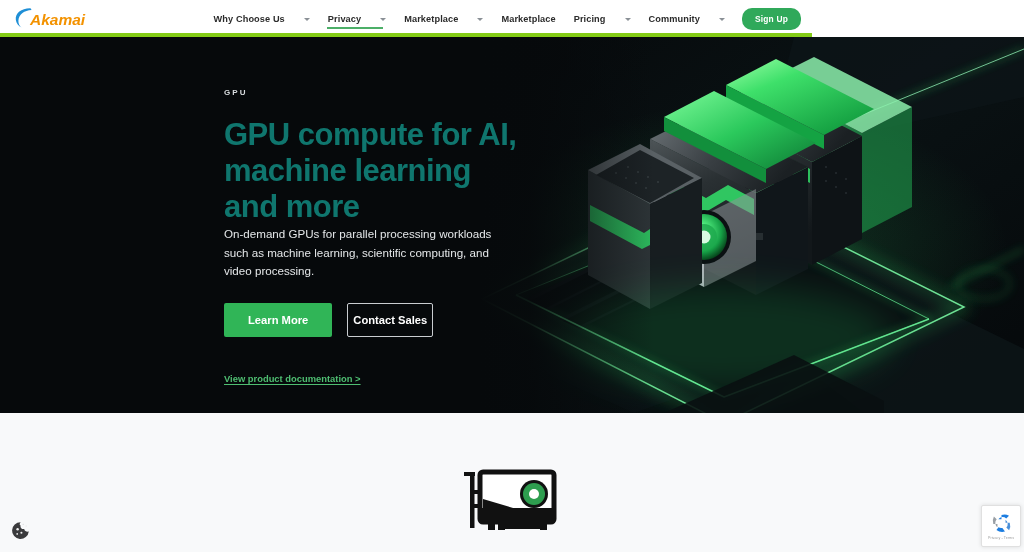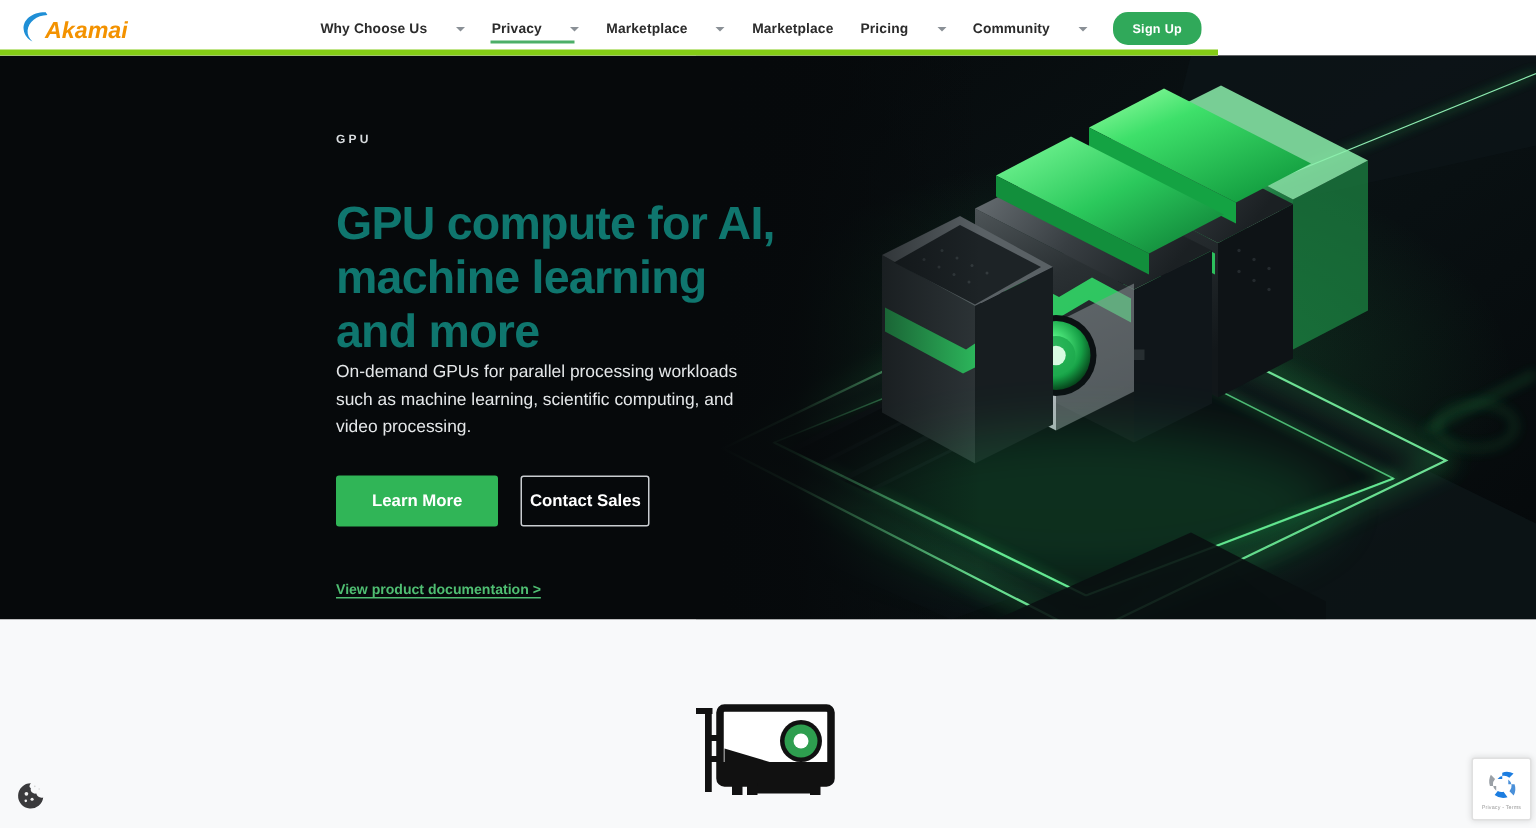--- a/index.html
+++ b/index.html
@@ -88,21 +88,21 @@
 
   .hero-copy {
     position: absolute; left: 224px; top: 51px;
     width: 300px;
     z-index: 5;
   }
   .eyebrow {
     font-size: 8px; font-weight: bold;
     letter-spacing: 2.1px;
     color: #d8dcdf;
-    margin-bottom: 34px;
+    margin-bottom: 20px;
   }
   .hero-title {
     font-size: 31px;
     line-height: 36px;
     font-weight: bold;
     color: #0f766e;
     letter-spacing: -0.5px;
   }
   .hero-desc {
     font-size: 11.6px;

